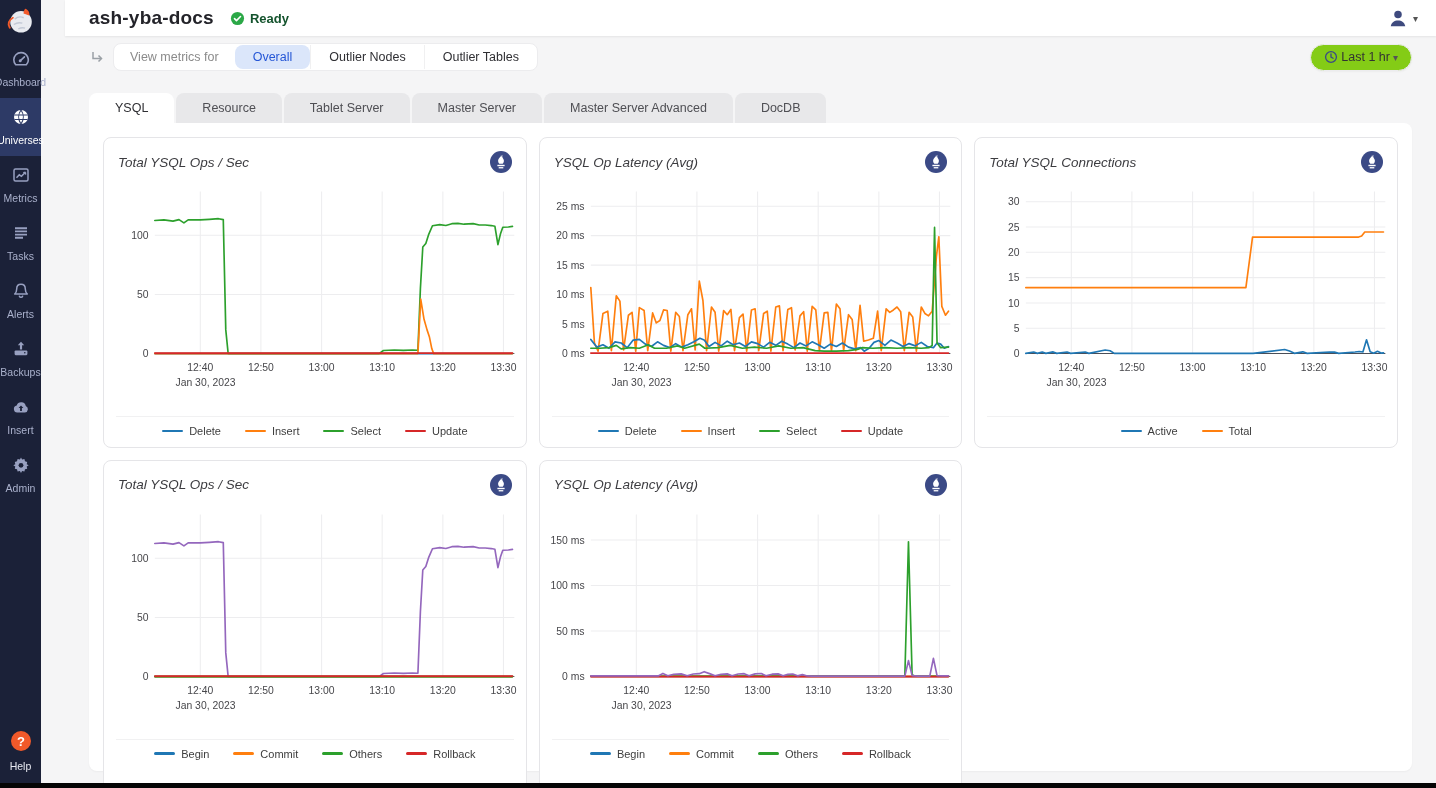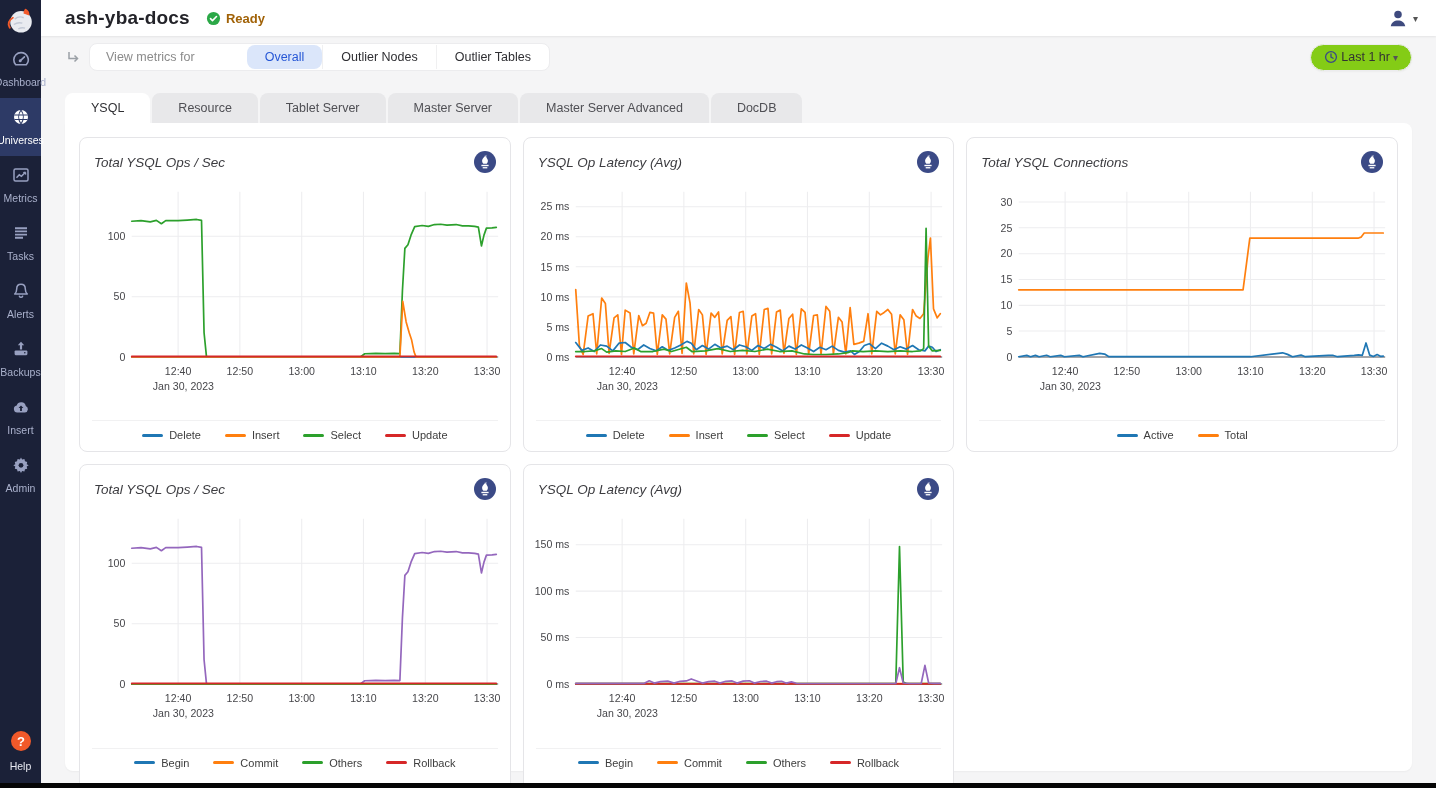--- a/index.html
+++ b/index.html
@@ -14,26 +14,26 @@
   .side-item { display:flex; flex-direction:column; align-items:center; gap:3px;
     padding:9px 0 10px; cursor:pointer; }
   .side-item .side-label { font-size:10.5px; color:#aab1cc; }
   .side-item.active { background:#2d3a66; }
   .side-item.active .side-label { color:#fff; }
   .side-help { margin-top:auto; display:flex; flex-direction:column; align-items:center;
     gap:3px; padding:10px 0 16px; cursor:pointer; }
   .side-help .side-label { font-size:10.5px; color:#e8eaf2; }
 
   
-  .main { flex:1; display:flex; flex-direction:column; min-width:0; }
+  .main { flex:1; display:flex; flex-direction:column; min-width:0;padding-left:24px; }
   .topbar { height:36px; background:#fff; display:flex; align-items:center;
     padding:0 18px 0 24px; box-shadow:0 1px 2px rgba(0,0,0,.07); position:relative; z-index:4; }
   .topbar h1 { font-size:19px; font-weight:700; color:#232329; letter-spacing:.2px; }
   .ready { display:flex; align-items:center; gap:5px; margin-left:16px;
-    color:#a16207; font-size:13px; font-weight:700; }
+    color:#14532d; font-size:13px; font-weight:700; }
   .spacer { flex:1; }
   .user { display:flex; align-items:center; gap:4px; cursor:pointer; }
   .caret { font-size:10px; color:#555; }
 
   .content { flex:1; padding:0 24px; overflow:hidden; }
 
   
   .crumb-row { display:flex; align-items:center; margin-top:7px; height:28px; }
   .return-icon { margin-right:8px; display:flex; align-items:center; }
   .pillbar { background:#fff; border:1px solid #ececee; border-radius:8px;
@@ -181,21 +181,21 @@
     <div class="content">
       <div class="crumb-row">
         <span class="return-icon">
           <svg width="16" height="16" viewBox="0 0 16 16">
             <path d="M4 3v6.5h8" fill="none" stroke="#9aa0a6" stroke-width="1.5"></path>
             <path d="M9.5 6.5l3 3-3 3" fill="none" stroke="#9aa0a6" stroke-width="1.5"></path>
           </svg>
         </span>
         <div class="pillbar">
           <span class="pill-label">View metrics for</span>
-          <span id="scope-pills" style="display:flex;align-items:center;margin-left:36px;">
+          <span id="scope-pills" style="display:flex;align-items:center;">
               <span class="pill active">Overall</span>
               <span class="pill">Outlier Nodes</span>
               <span class="pill">Outlier Tables</span>
             </span>
         </div>
         <div class="spacer"></div>
         <button class="timebtn">
           <svg width="14" height="14" viewBox="0 0 16 16">
             <circle cx="8" cy="8" r="6.2" fill="none" stroke="#3b4a86" stroke-width="1.5"></circle>
             <path d="M8 4.6V8l2.4 1.4" stroke="#3b4a86" fill="none" stroke-width="1.5" stroke-linecap="round"></path>

